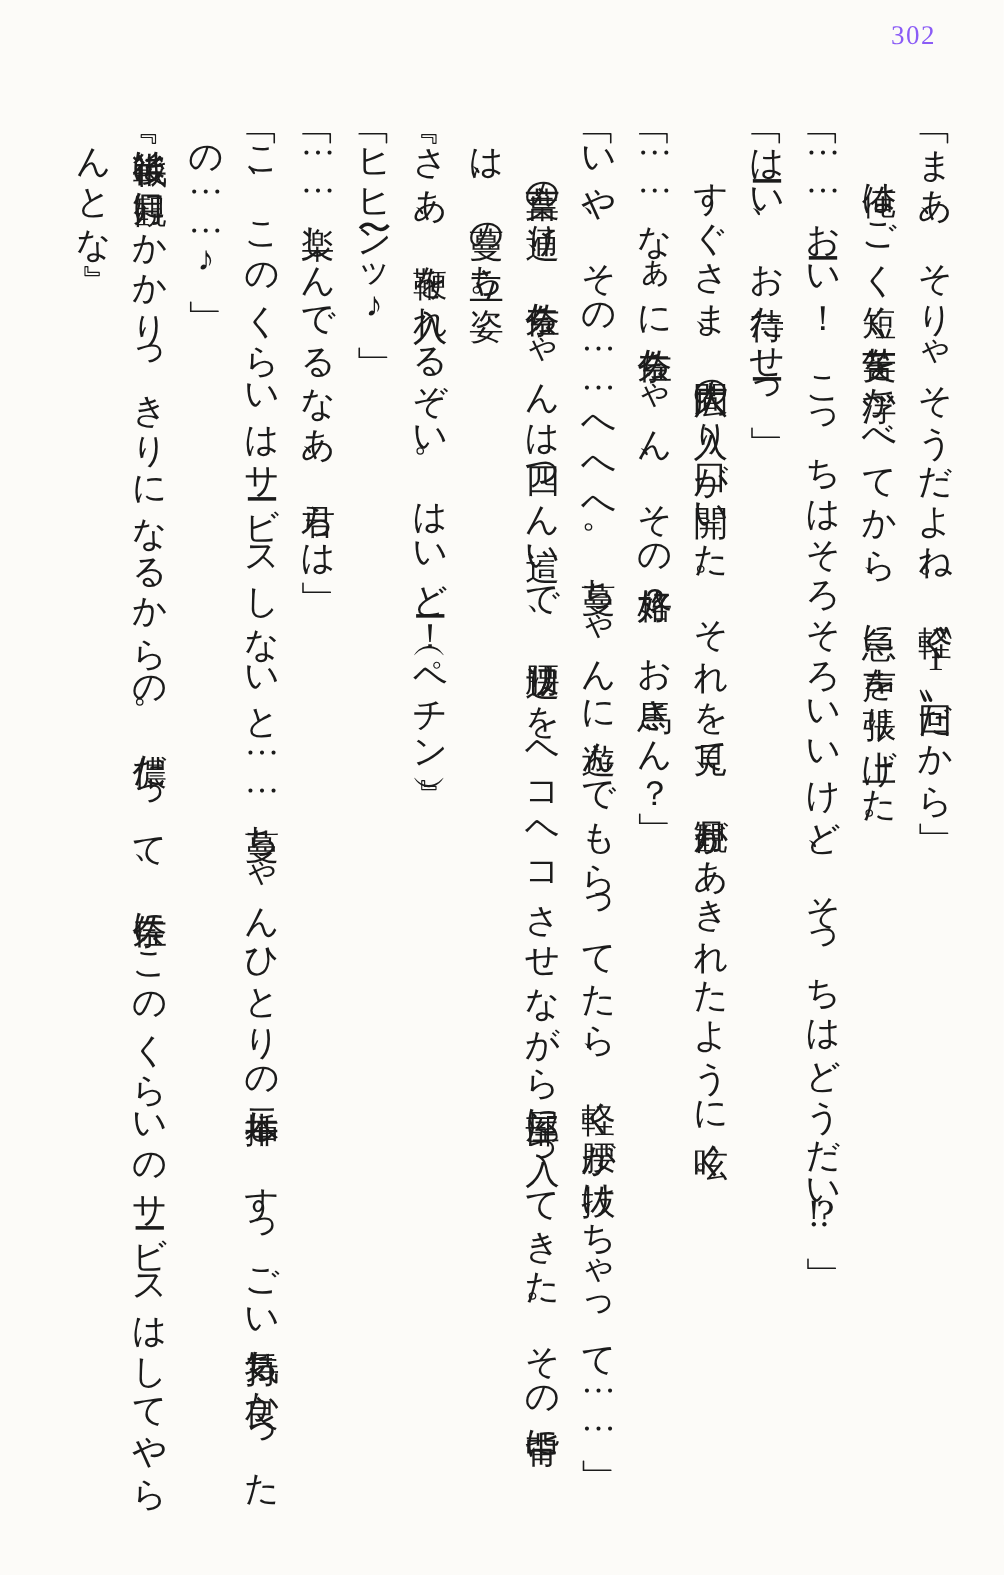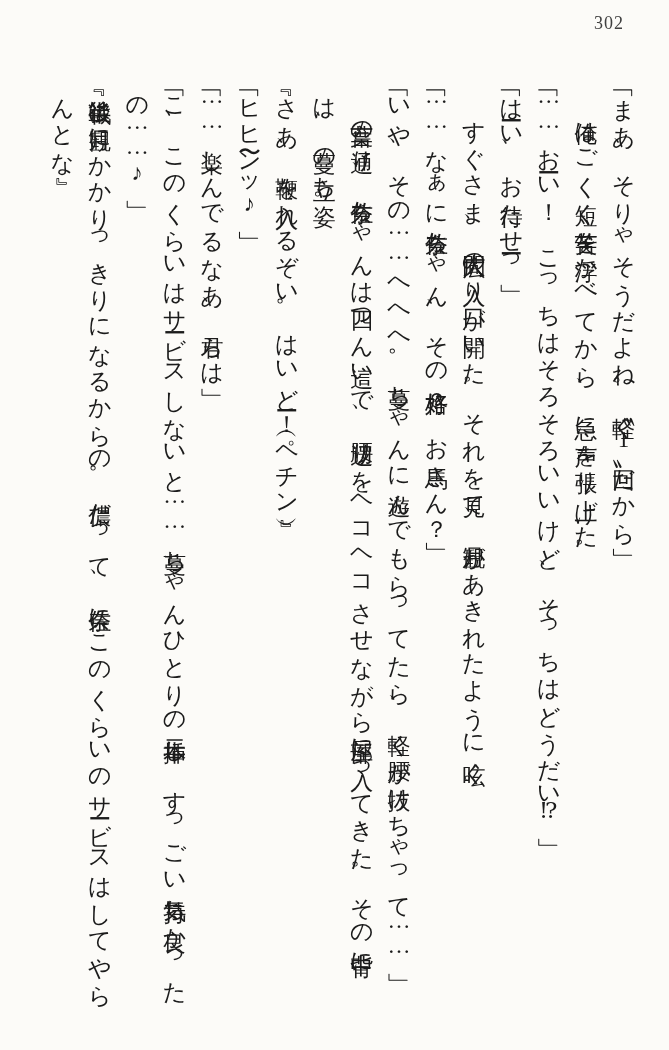--- a/index.html
+++ b/index.html
@@ -11,21 +11,21 @@
     color: #1b1b1b;
     font-family: "Liberation Serif", "DejaVu Serif", serif;
     overflow: hidden;
   }
   .page-number {
     position: absolute;
     top: 13px;
     left: 594px;
     font-size: 18px;
     letter-spacing: 1px;
-    color: #404040;
+    color: #8b5cf6;
   }
   .text-block {
     position: absolute;
     top: 82px;
     right: 27px;
     height: 932px;
     writing-mode: vertical-rl;
     text-orientation: upright;
     font-size: 23px;
     line-height: 37.4px;

